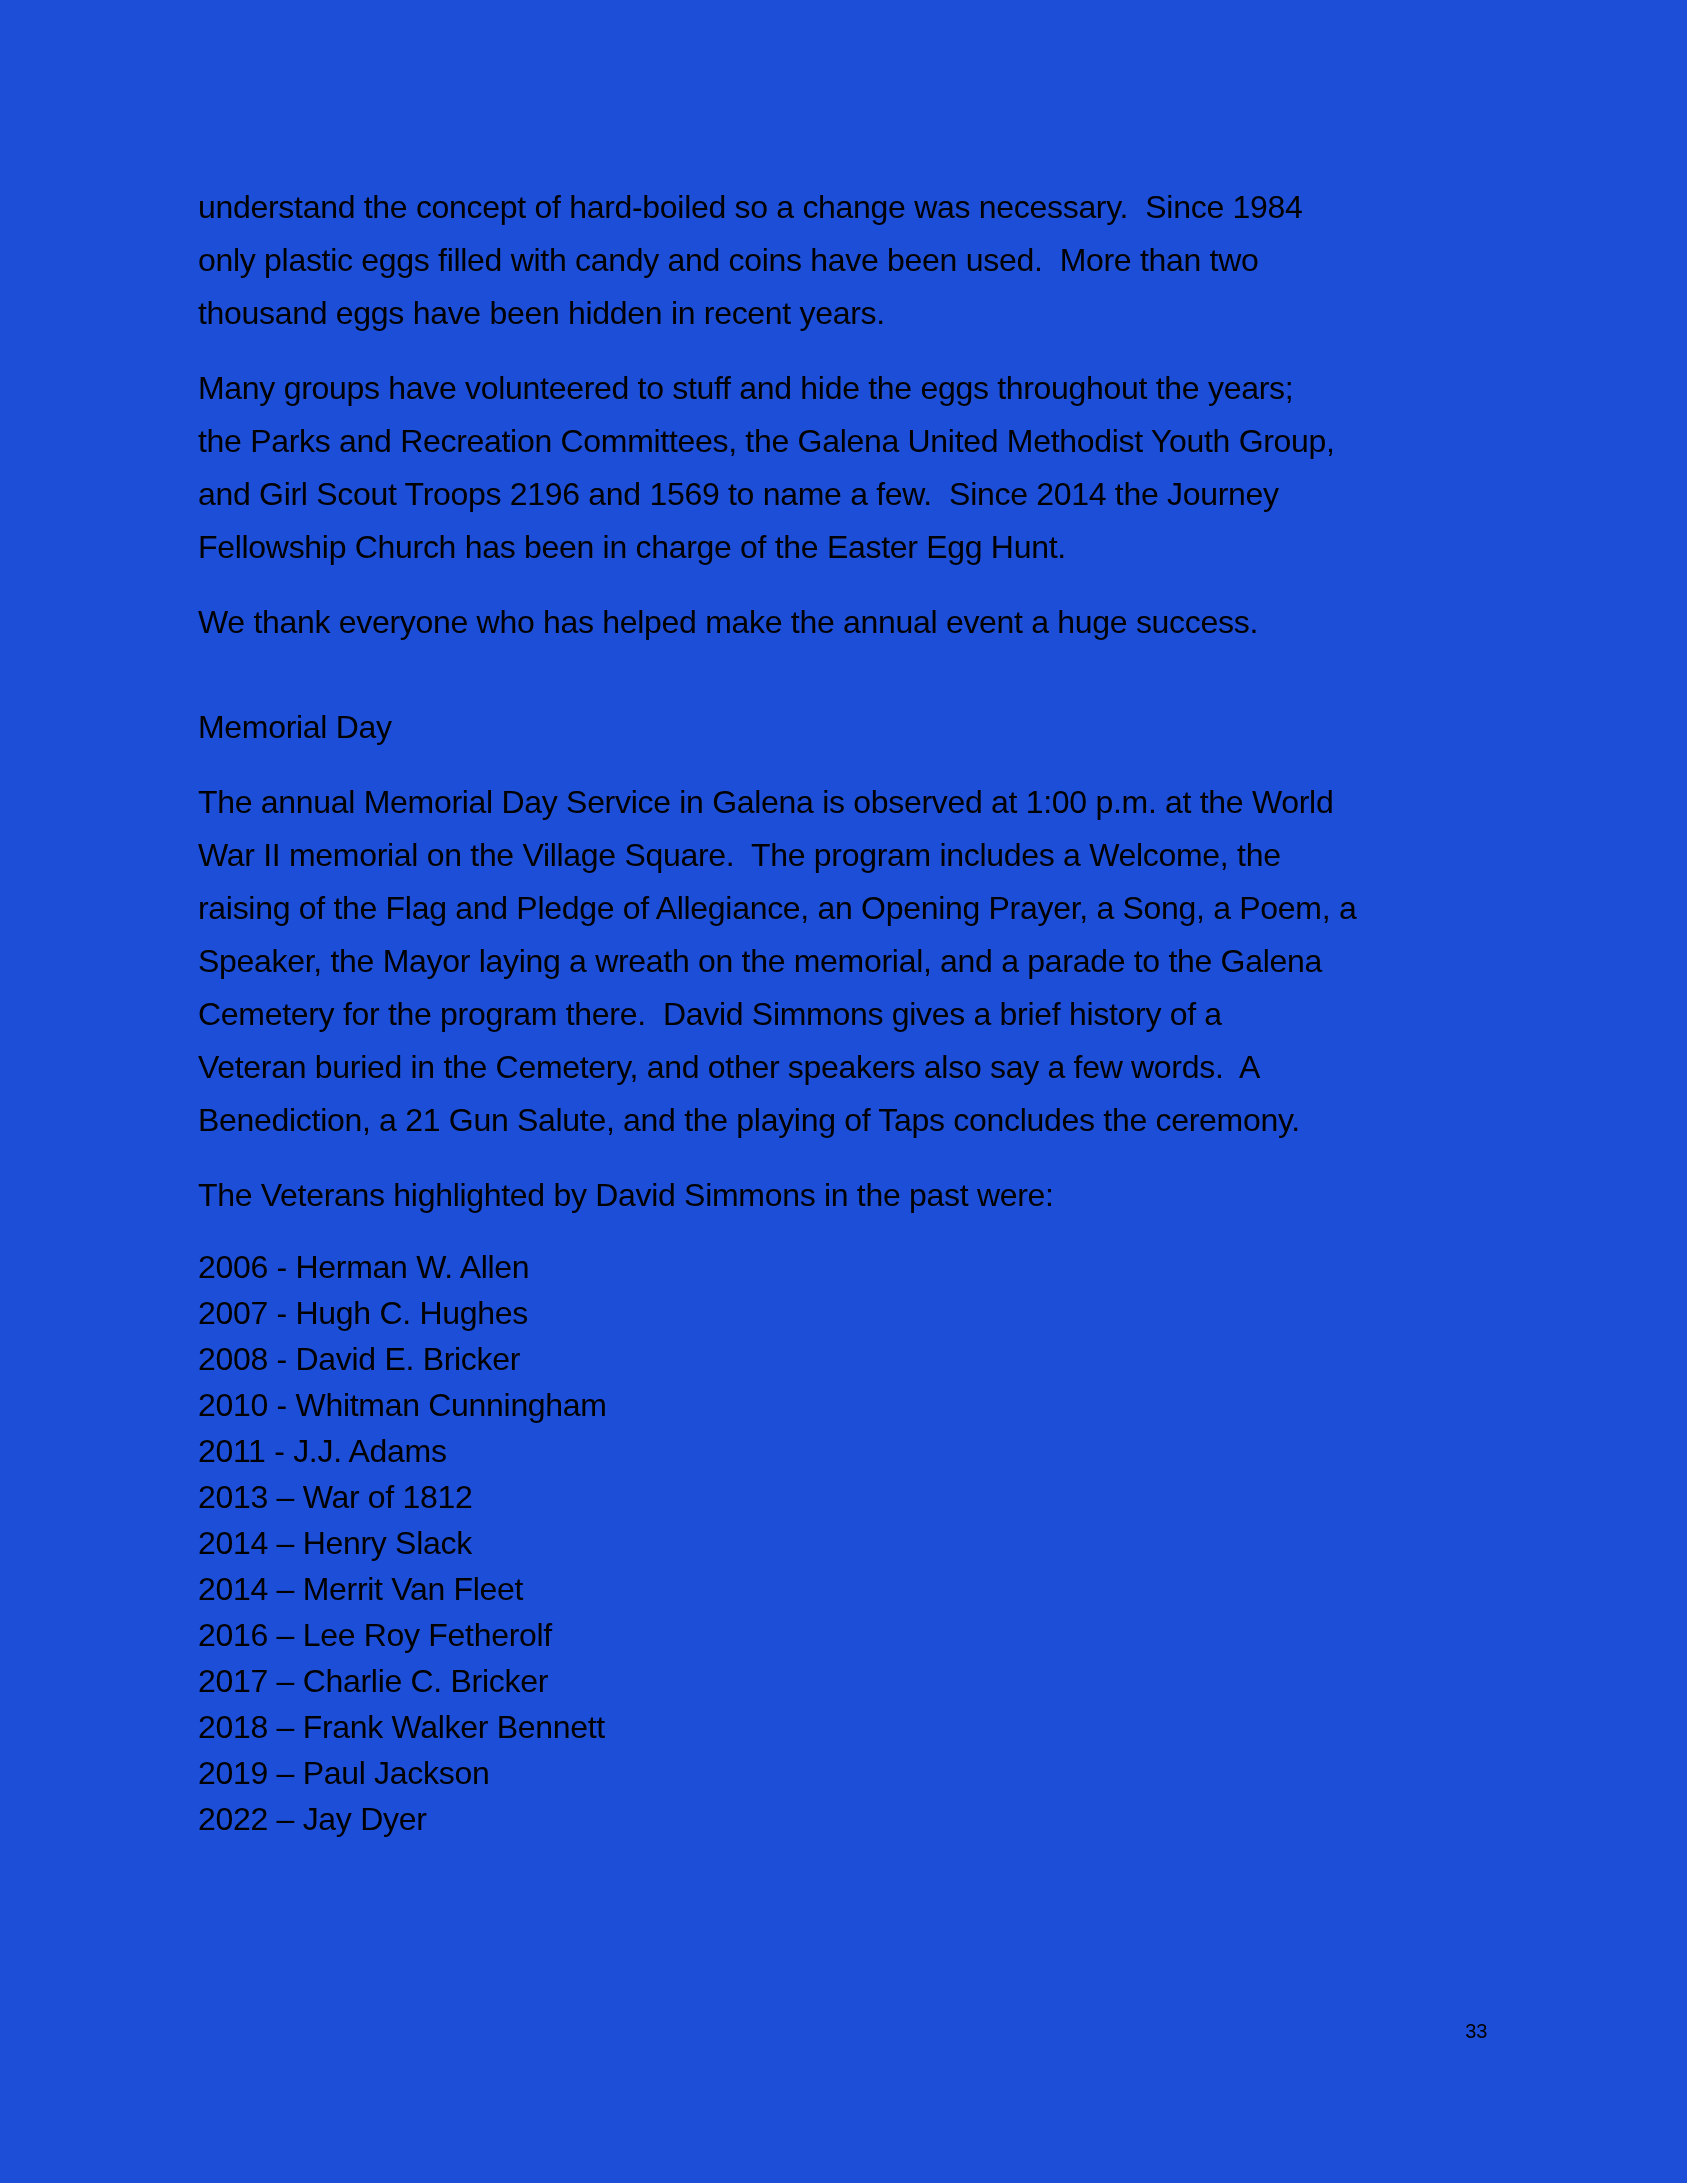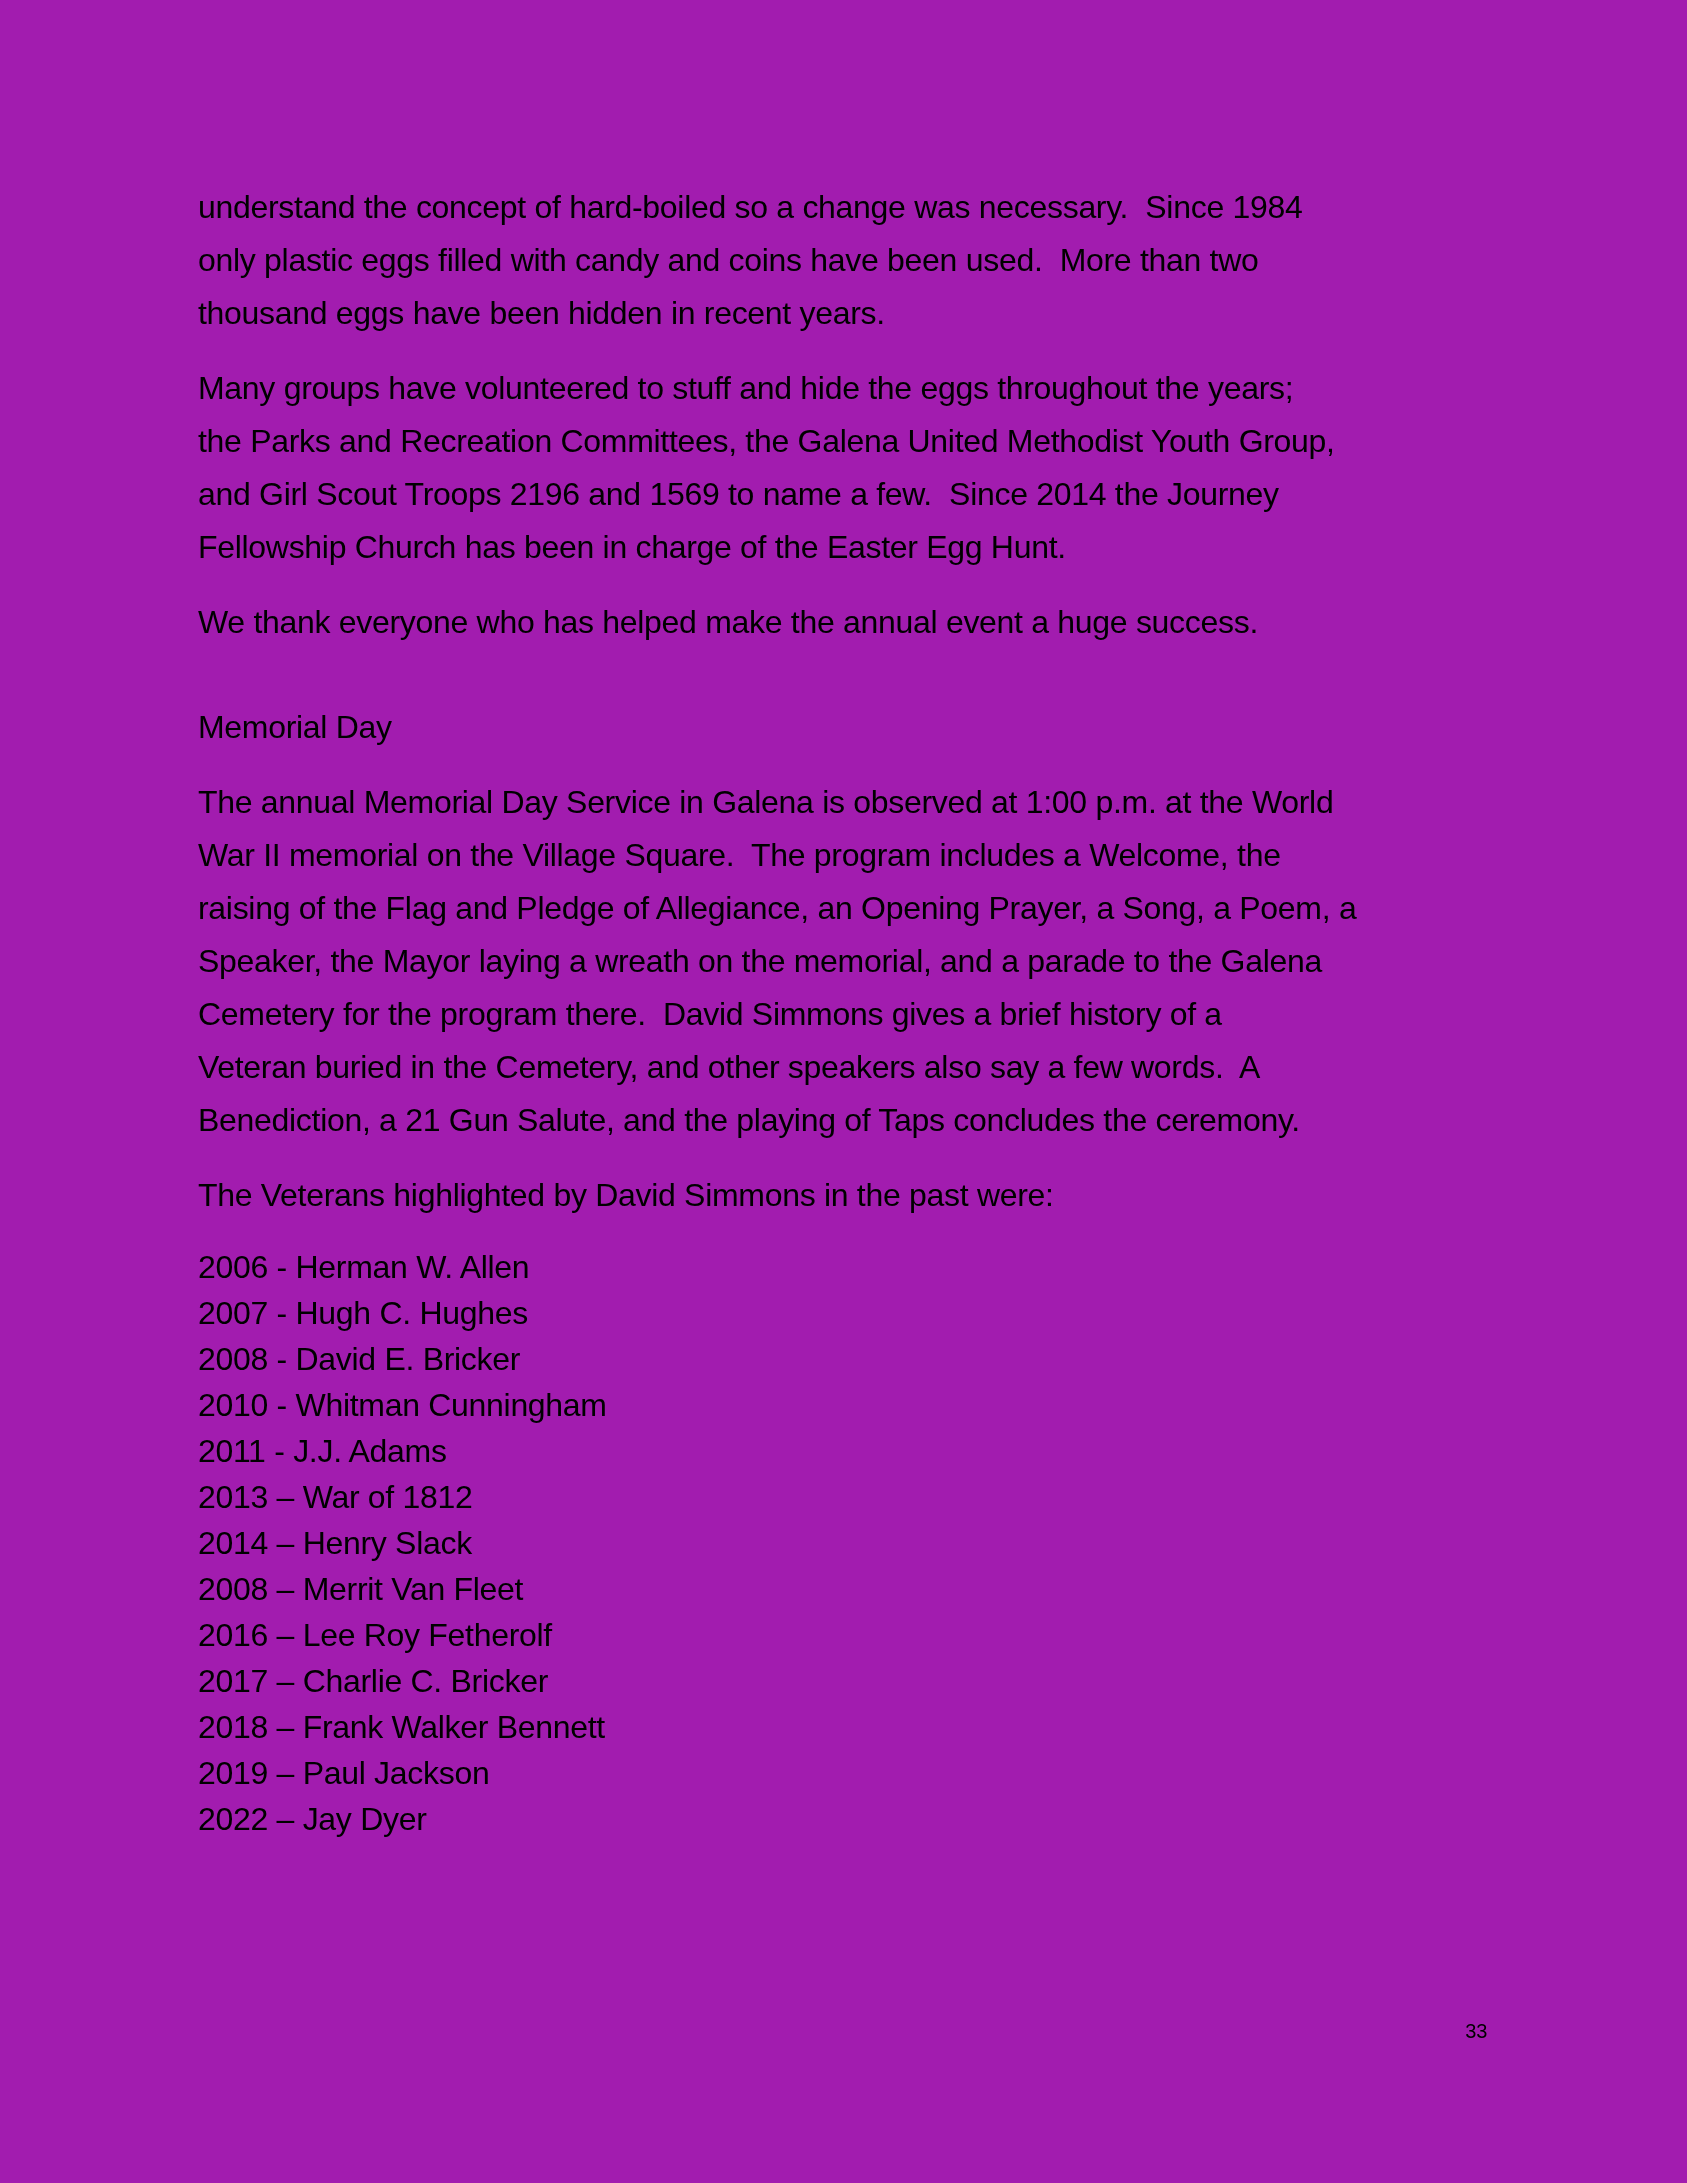--- a/index.html
+++ b/index.html
@@ -4,21 +4,21 @@
 <style>
   html, body {
     margin: 0;
     padding: 0;
     background: #ffffff;
   }
   .page {
     position: relative;
     width: 1687px;
     height: 2183px;
-    background: #a21caf;
+    background: #1d4ed8;
     color: #000000;
     font-family: "Liberation Sans", sans-serif;
     overflow: hidden;
   }
   .content {
     position: absolute;
     left: 198px;
     top: 181px;
     width: 1290px;
   }
@@ -87,21 +87,21 @@
         <div class="line">The Veterans highlighted by David Simmons in the past were:</div>
       </div>
       <div class="block list">
         <div class="line">2006 - Herman W. Allen</div>
         <div class="line">2007 - Hugh C. Hughes</div>
         <div class="line">2008 - David E. Bricker</div>
         <div class="line">2010 - Whitman Cunningham</div>
         <div class="line">2011 - J.J. Adams</div>
         <div class="line">2013 – War of 1812</div>
         <div class="line">2014 – Henry Slack</div>
-        <div class="line">2008 – Merrit Van Fleet</div>
+        <div class="line">2014 – Merrit Van Fleet</div>
         <div class="line">2016 – Lee Roy Fetherolf</div>
         <div class="line">2017 – Charlie C. Bricker</div>
         <div class="line">2018 – Frank Walker Bennett</div>
         <div class="line">2019 – Paul Jackson</div>
         <div class="line">2022 – Jay Dyer</div>
       </div>
     </div>
   <div class="page-number">33</div>
 </div>
 

